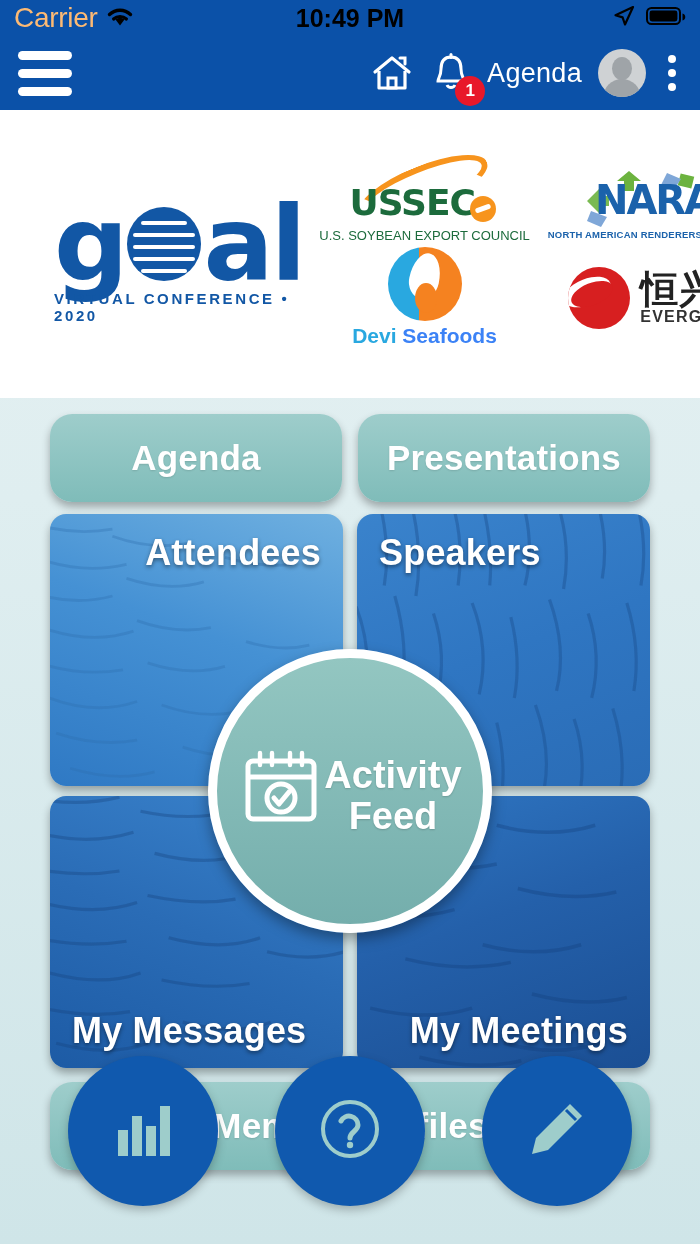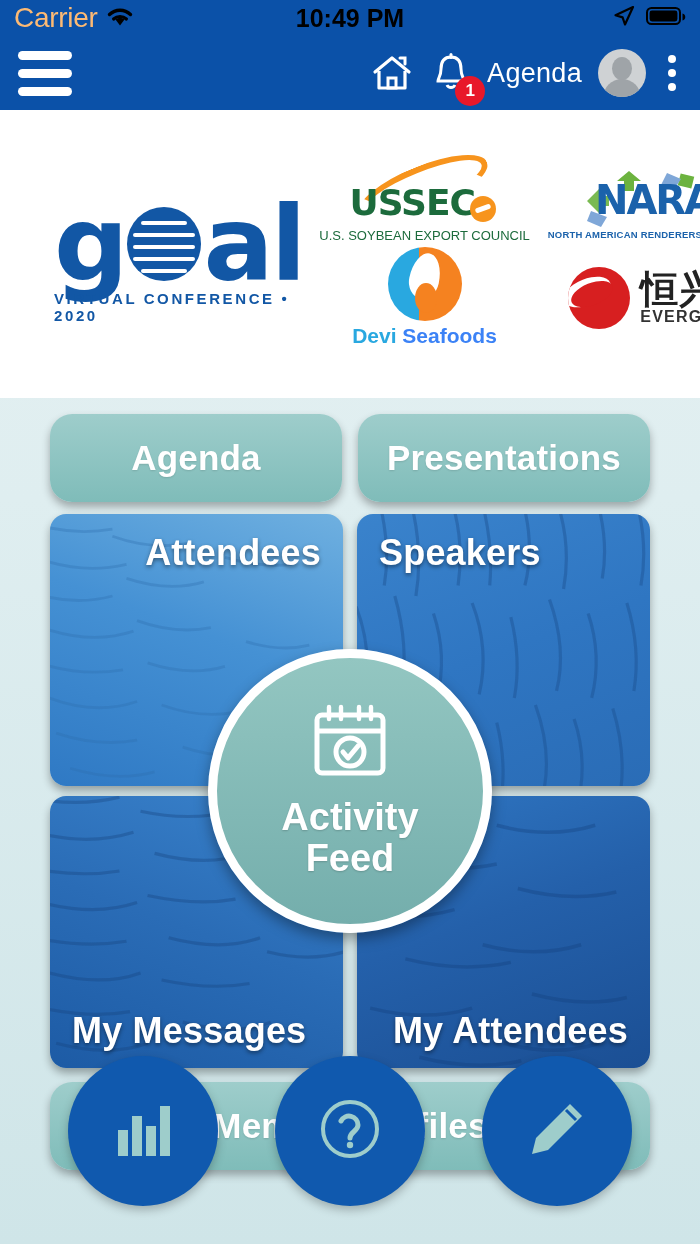--- a/index.html
+++ b/index.html
@@ -358,21 +358,21 @@
     left: 50%;
     top: 50%;
     transform: translate(-50%, -50%);
     width: 284px;
     height: 284px;
     border-radius: 50%;
     background: linear-gradient(180deg, #93c6c1 0%, #74aeac 100%);
     border: 9px solid #ffffff;
     box-shadow: 0 6px 14px rgba(0,0,0,0.35);
     display: flex;
-    flex-direction: column;
+    flex-direction: row;
     align-items: center;
     justify-content: center;
     cursor: pointer;
     z-index: 5;
   }
   .center-circle .cc-label {
     color: #fff;
     font-size: 38px;
     font-weight: bold;
     line-height: 1.08;
@@ -650,21 +650,21 @@
               <path d="M12 68 q16 4 29 0"></path>
               <path d="M26 82 q16 4 29 1"></path>
             <path d="M48 16 q15 4 28 0"></path>
               <path d="M54 34 q15 4 28 1"></path>
               <path d="M44 50 q15 4 28 0"></path>
             <path d="M58 64 q15 4 27 1"></path>
               <path d="M50 78 q15 4 27 0"></path>
               <path d="M64 90 q14 3 26 1"></path>
           </g>
         </svg>
-        <span class="label">My Attendees</span>
+        <span class="label">My Meetings</span>
       </div>
 
       <div class="center-circle">
         <span>
           <svg width="86" height="80" viewBox="0 0 86 80">
             <rect x="10" y="12" width="66" height="58" rx="5" fill="none" stroke="#fff" stroke-width="5"></rect>
             <path d="M10 28 H76" stroke="#fff" stroke-width="5"></path>
             <path d="M22 4 v12 M34 4 v12 M52 4 v12 M64 4 v12" stroke="#fff" stroke-width="4.4" stroke-linecap="round"></path>
             <circle cx="43" cy="49" r="14" fill="none" stroke="#fff" stroke-width="5"></circle>
             <path d="M36 49 l5 6 l10 -12" fill="none" stroke="#fff" stroke-width="5" stroke-linecap="round" stroke-linejoin="round"></path>

